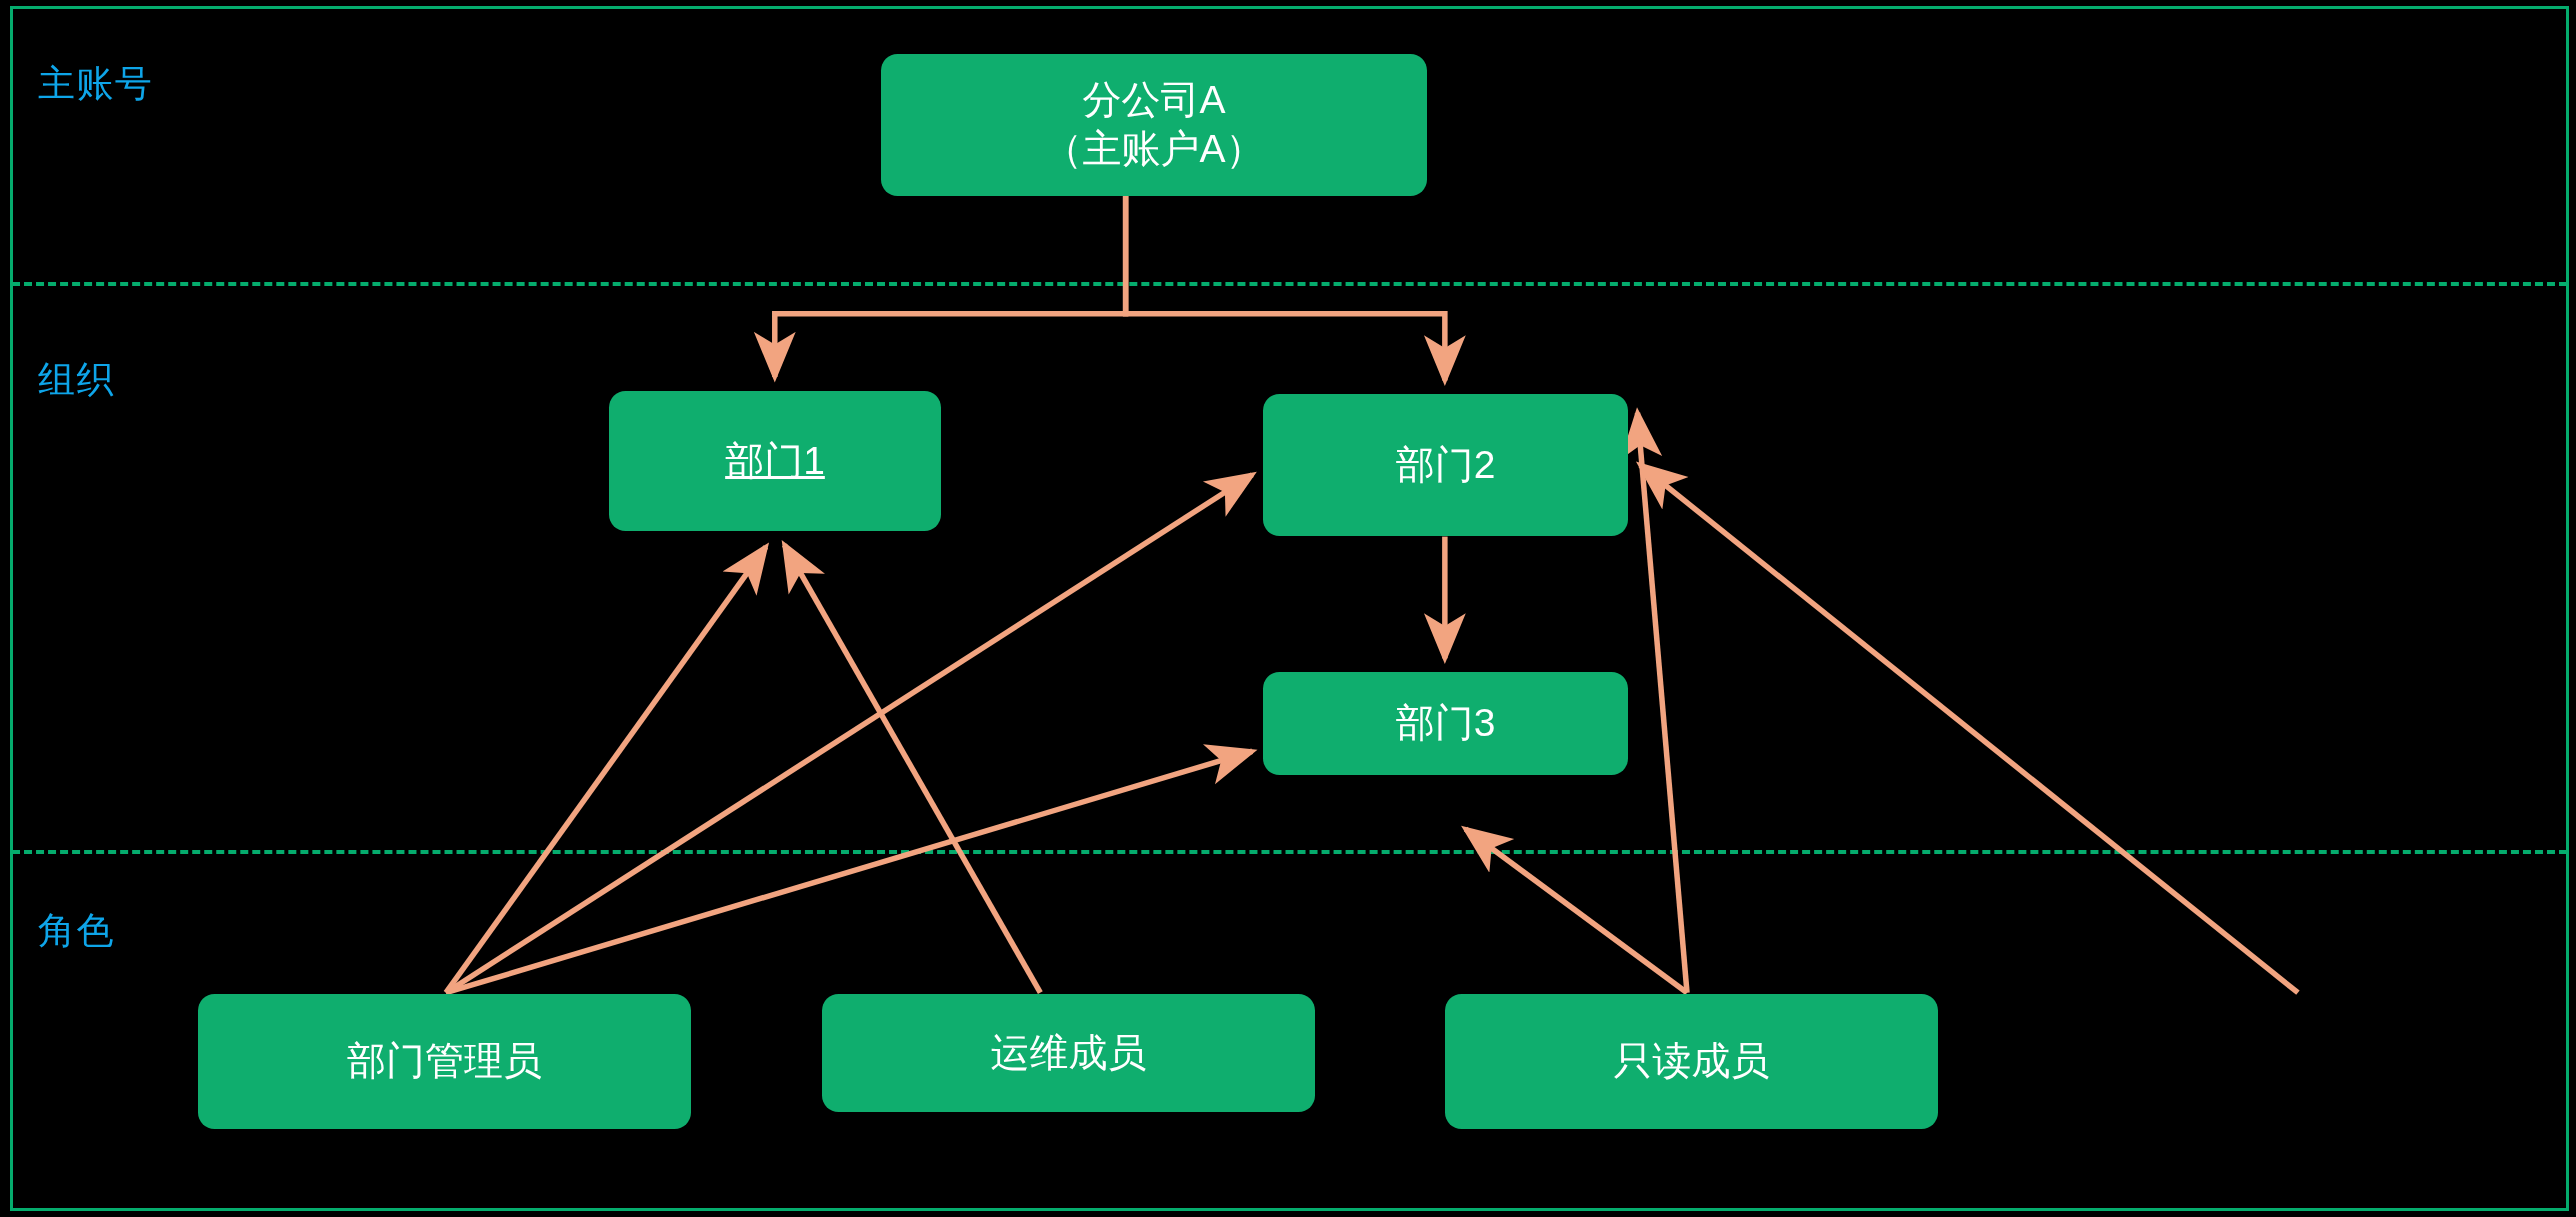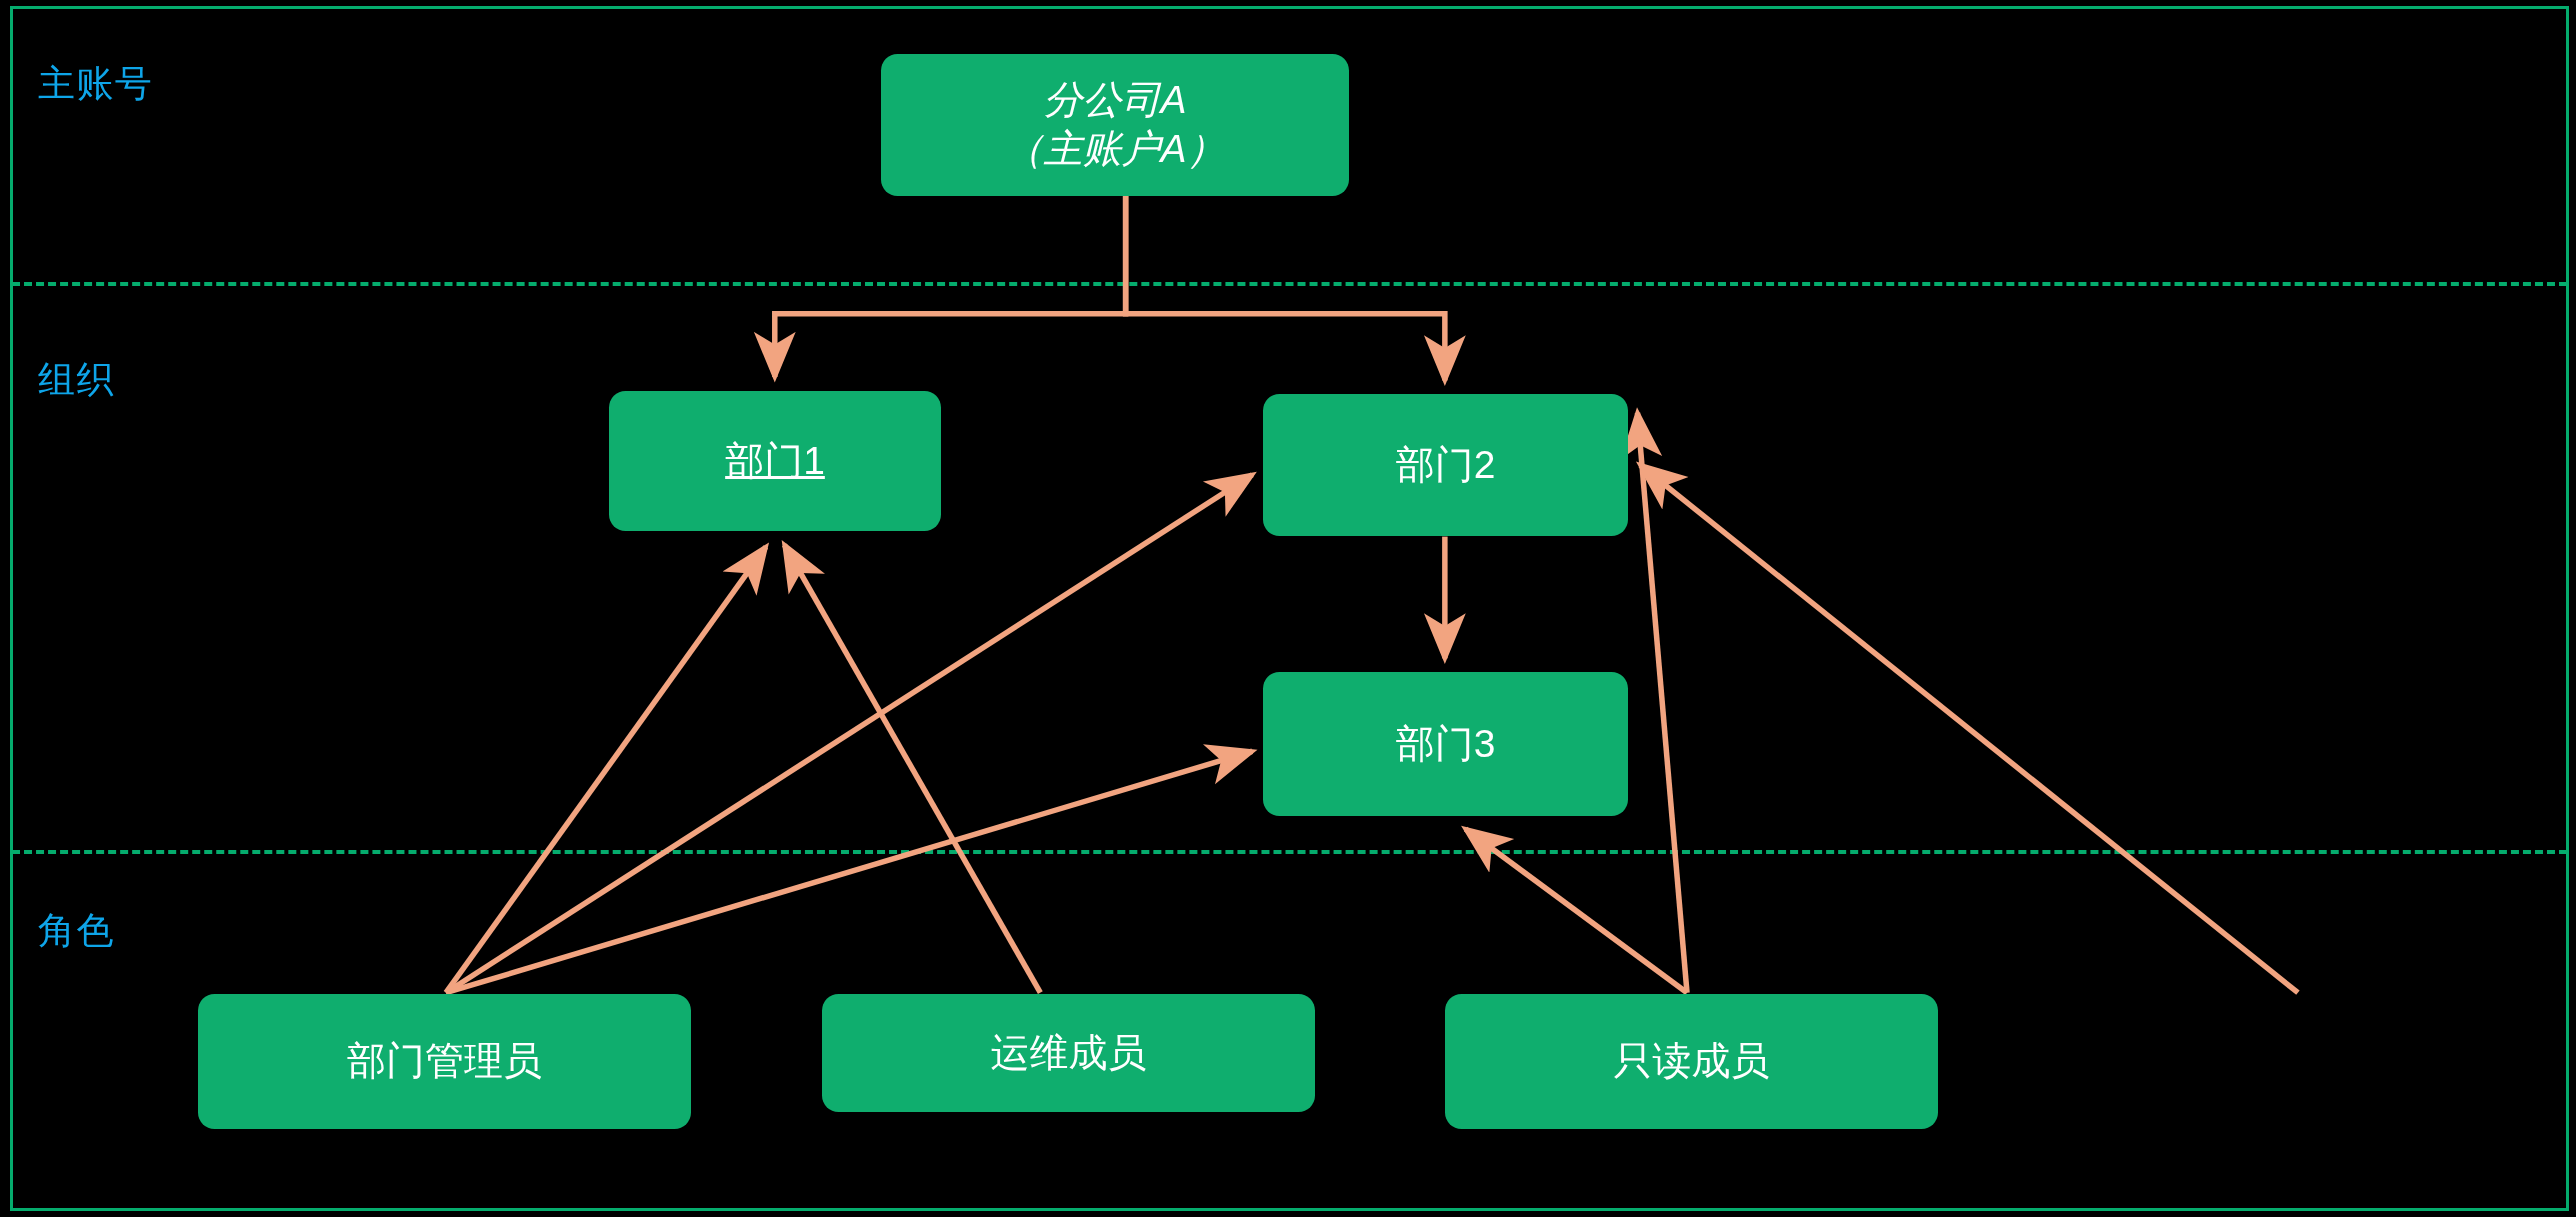--- a/index.html
+++ b/index.html
@@ -24,24 +24,24 @@
   .band-label.l1{left:38px;top:65px;}
   .band-label.l2{left:38px;top:361px;}
   .band-label.l3{left:38px;top:912px;}
 
   
   .node{position:absolute;background:#0FAE6E;border-radius:16.5px;
         display:flex;align-items:center;justify-content:center;
         color:#ffffff;font-size:39px;line-height:1.25;text-align:center;
         box-sizing:border-box;padding:4.1px 9.6px;white-space:pre-line;}
 
-  .node.root{left:881px;top:54px;width:468px;height:142px;font-size:39px;font-style:italic;}
+  .node.root{left:881px;top:54px;width:546px;height:142px;font-size:39px;}
   .node.d1{left:609px;top:391px;width:332px;height:140px;text-decoration:underline;}
   .node.d2{left:1263px;top:394px;width:365px;height:142px;}
-  .node.d3{left:1263px;top:672px;width:365px;height:144px;}
+  .node.d3{left:1263px;top:672px;width:365px;height:103px;}
 
   .node.r1{left:198px;top:994px;width:493px;height:135px;text-align:center;}
   .node.r2{left:822px;top:994px;width:493px;height:118px;}
   .node.r3{left:1445px;top:994px;width:493px;height:135px;}
   .node.r4{left:2054px;top:994px;width:493px;height:135px;}
 
   
   #edges{position:absolute;left:0;top:0;width:2576px;height:1217px;
          pointer-events:none;}
 </style>

